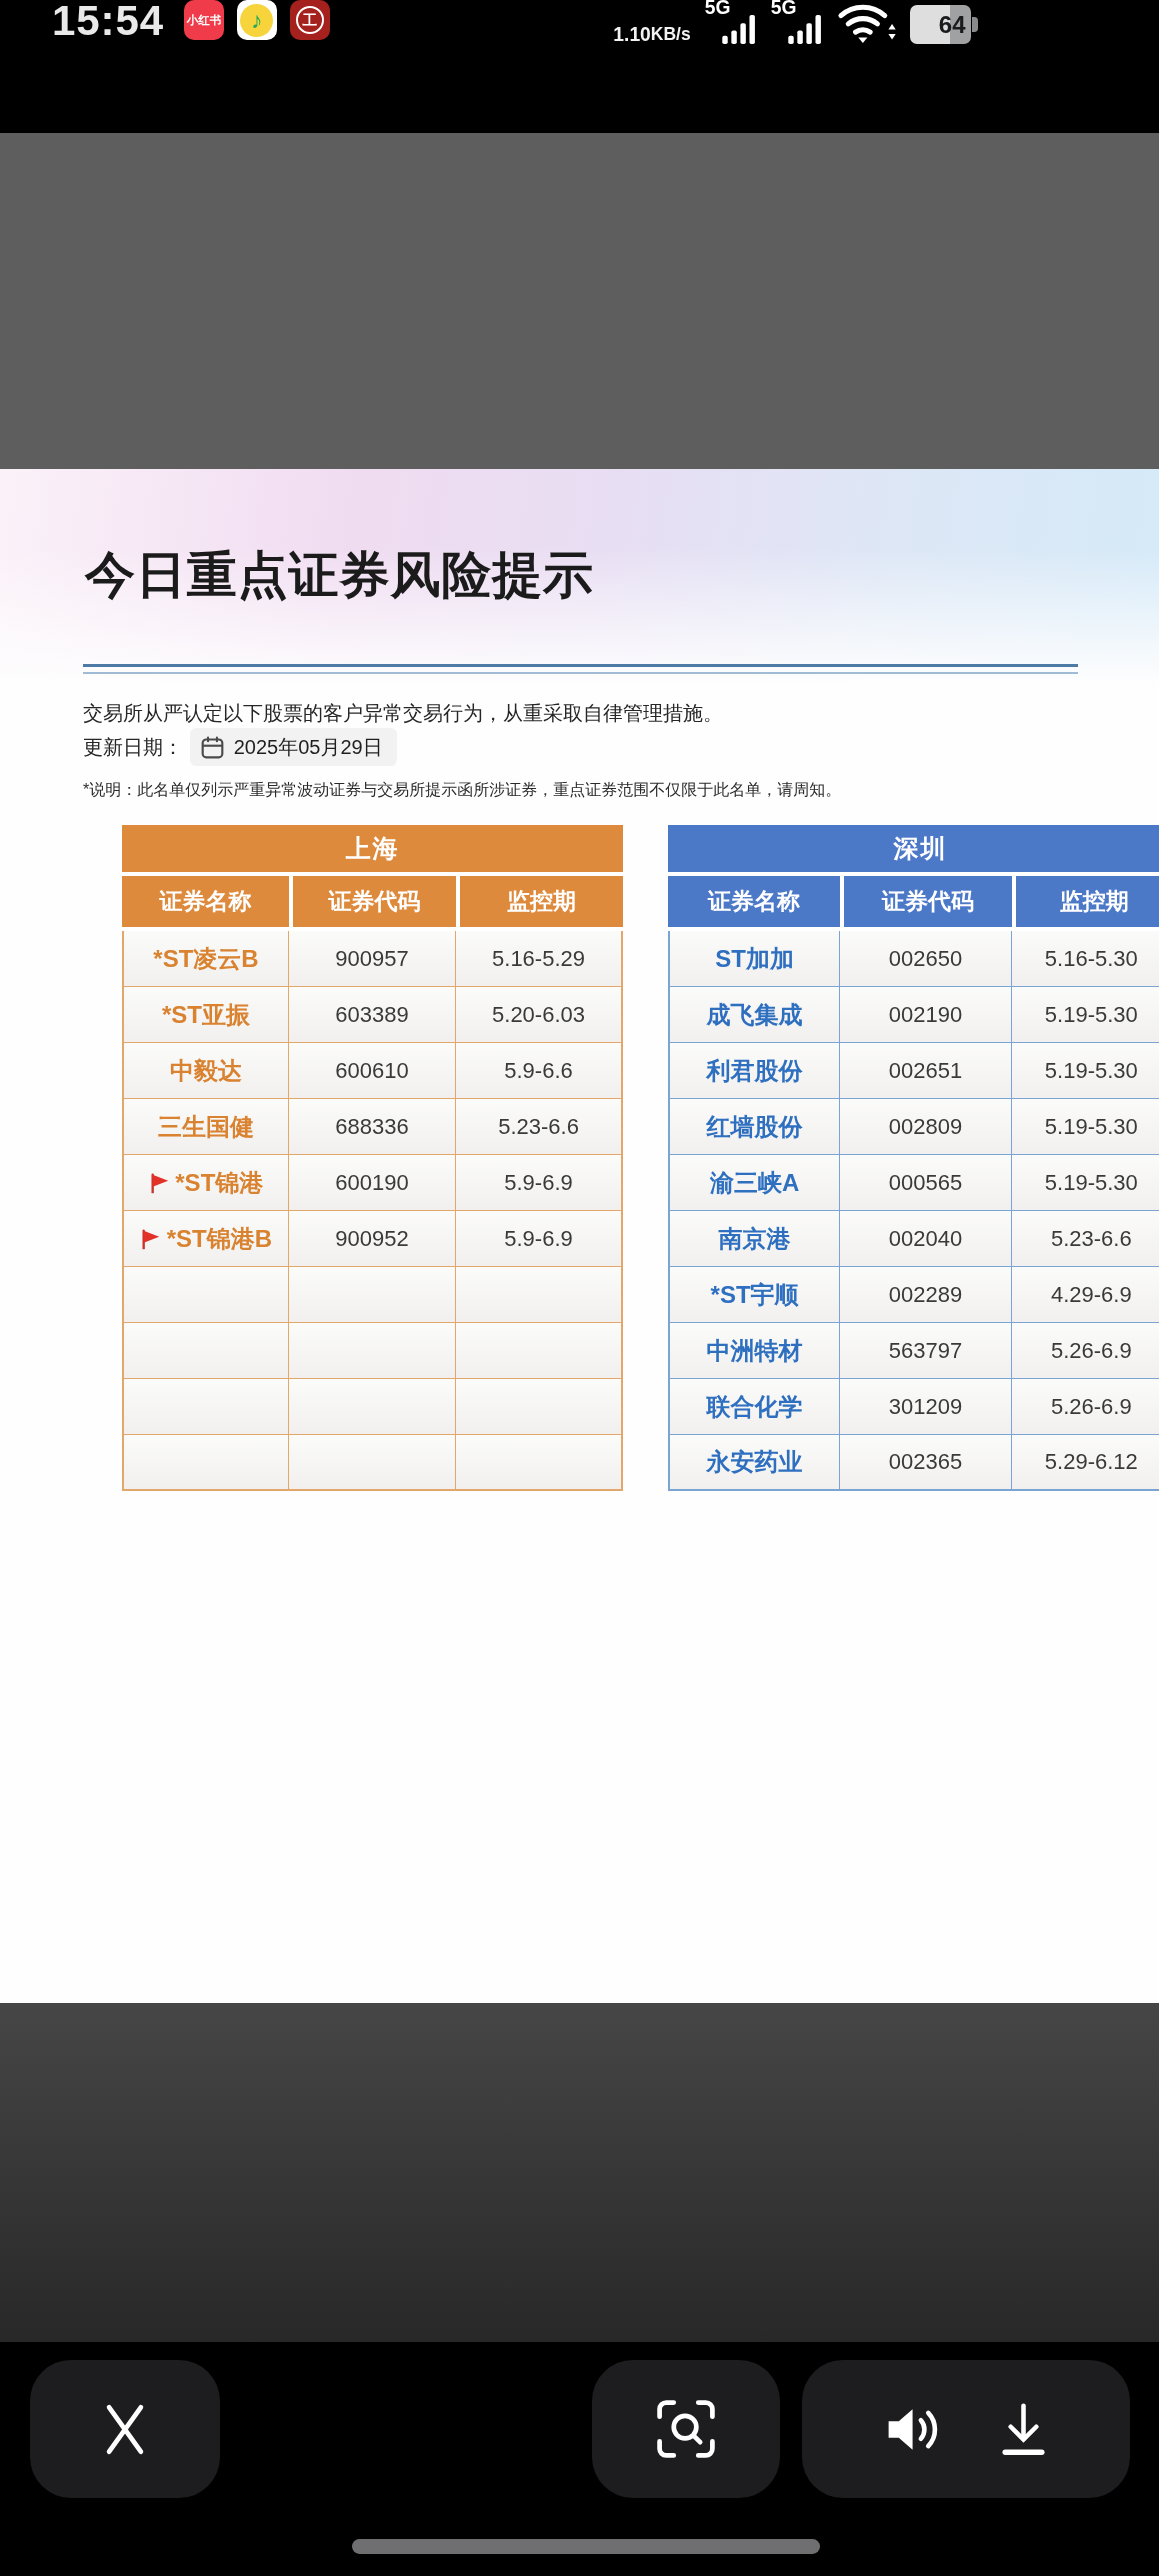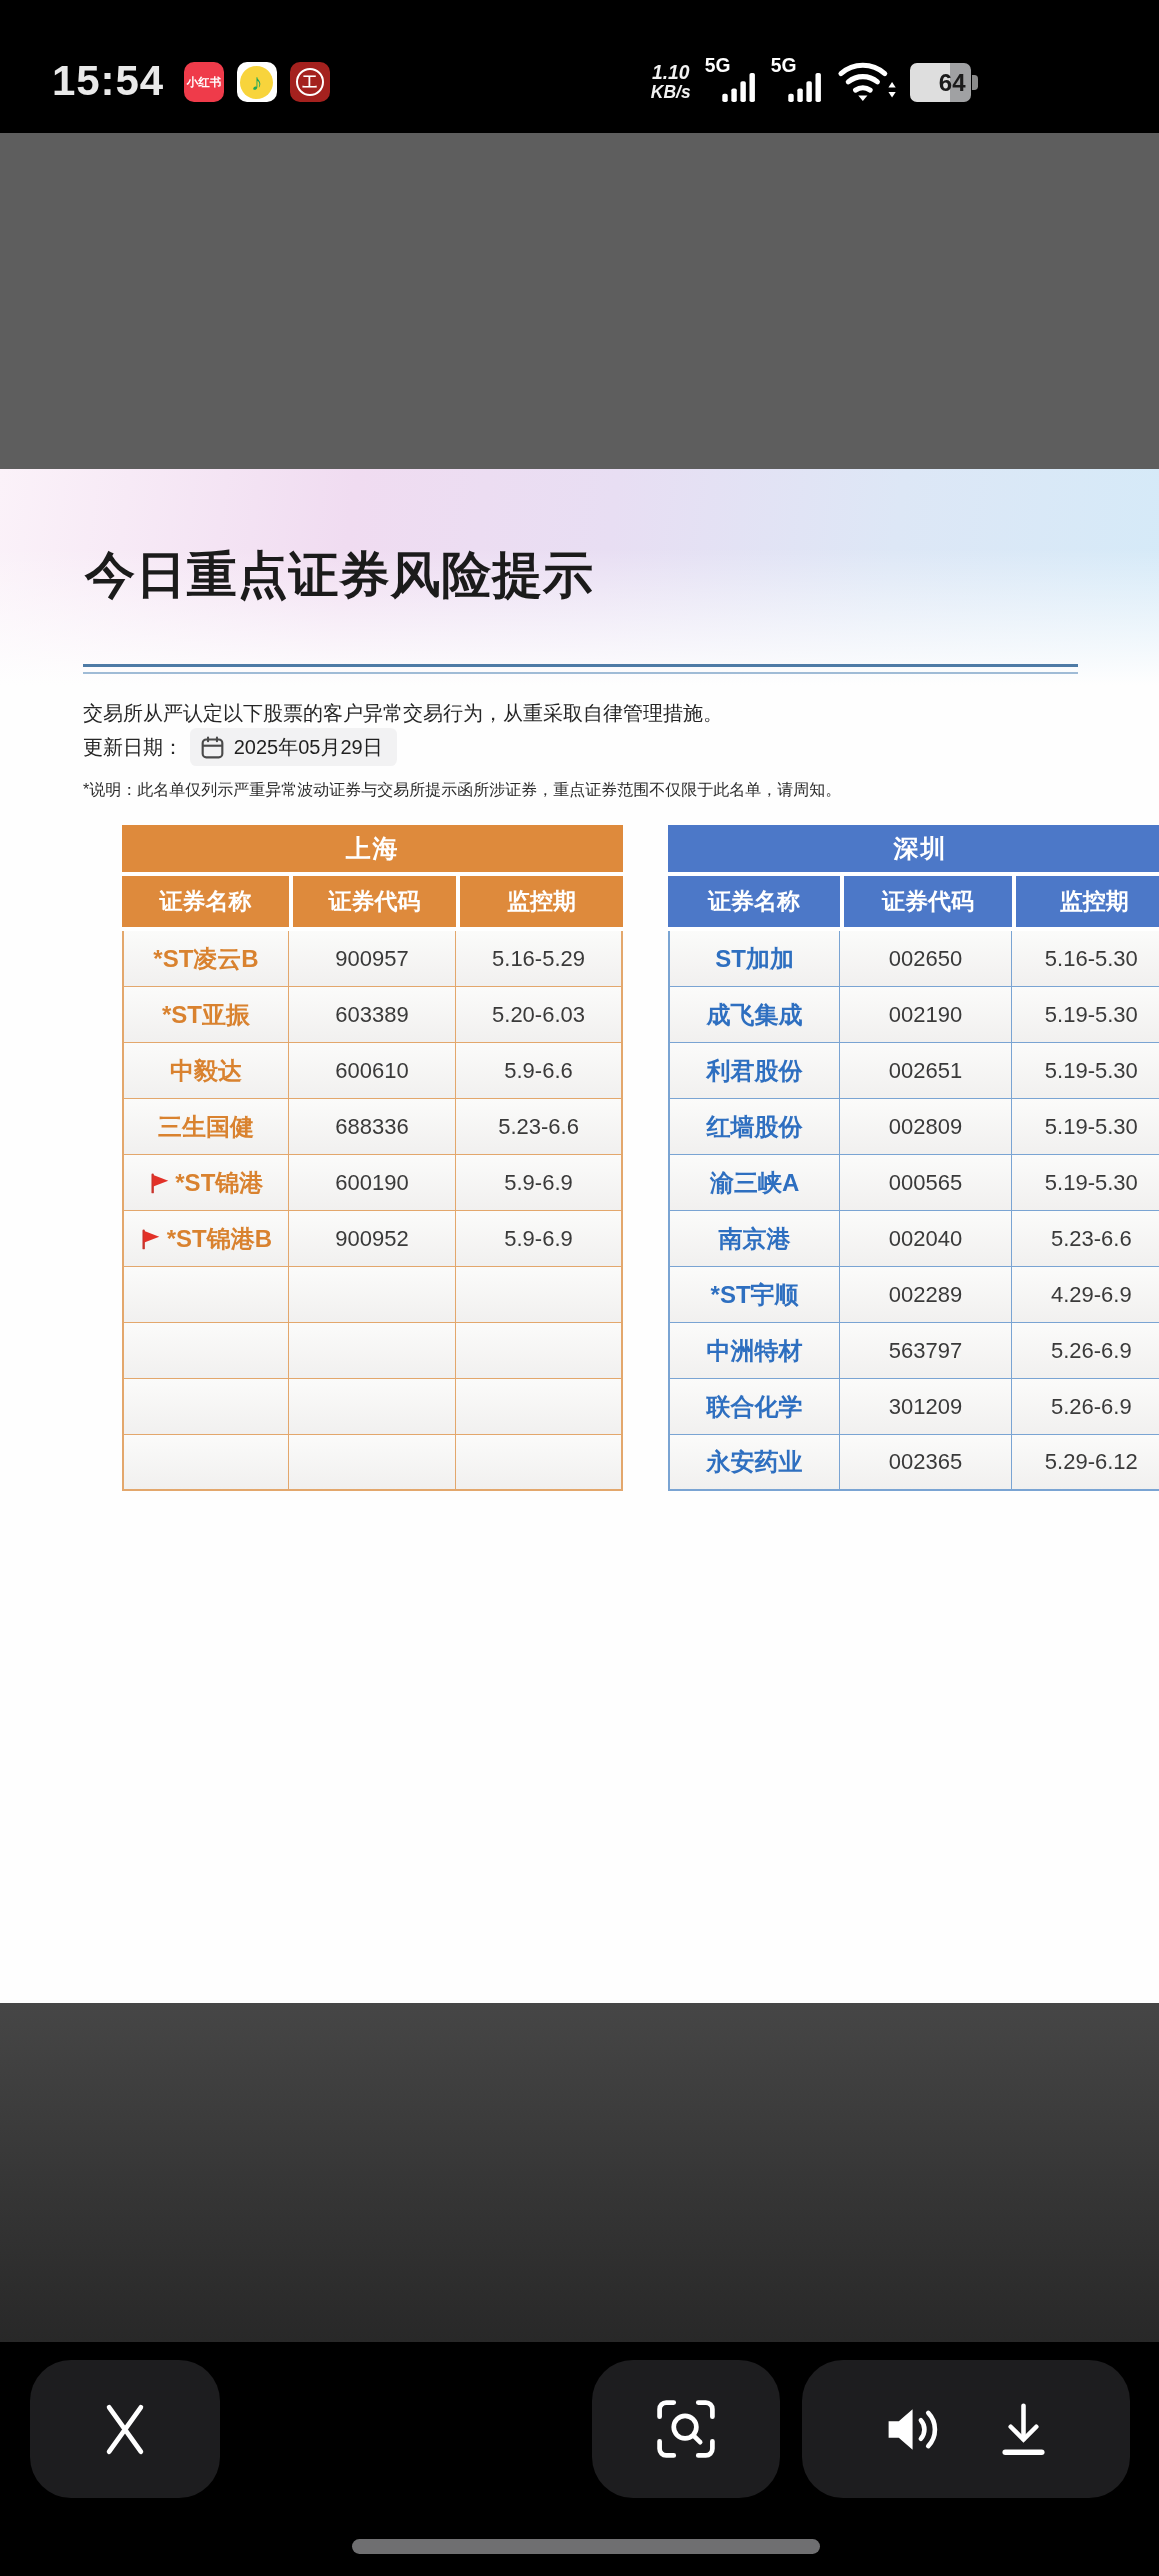--- a/index.html
+++ b/index.html
@@ -1,34 +1,34 @@
 <!DOCTYPE html>
 <html style="font-size:14.7px"><head>
 <meta charset="utf-8">
 <style>
   html,body{margin:0;padding:0;background:#000;}
   *{box-sizing:border-box;font-family:"Liberation Sans","DejaVu Sans",sans-serif;}
   .screen{position:relative;width:1159px;height:2576px;background:#000;overflow:hidden;margin:0 auto;}
 
   
   .status-bar{position:absolute;top:0;left:0;width:1009px;height:133px;background:#000;
-    display:flex;align-items:flex-end;padding:0 31px 31px 52px;}
+    display:flex;align-items:flex-start;padding:0 31px 31px 52px;}
   .sb-time{font-size:42px;font-weight:600;color:#E9E9E9;letter-spacing:0.9px;line-height:42px;}
   .sb-apps{display:flex;gap:13px;margin-left:20px;align-items:flex-end;}
   .app-badge{width:40px;height:40px;border-radius:10px;display:flex;align-items:center;justify-content:center;overflow:hidden;}
   .app-xhs{background:#EF3B4A;}
   .app-xhs span{color:#fff;font-size:11.5px;font-weight:700;letter-spacing:0;}
   .app-qqm{background:#fff;}
   .qqm-circle{width:33px;height:33px;border-radius:50%;background:#F8D43C;display:flex;align-items:center;justify-content:center;}
   .qqm-circle span{color:#1FA85A;font-size:23px;font-weight:700;line-height:23px;}
   .app-icbc{background:#A4211E;}
   .icbc-ring{width:28.5px;height:28.5px;border-radius:50%;border:2.3px solid #fff;display:flex;align-items:center;justify-content:center;}
   .icbc-ring span{color:#fff;font-size:14.7px;font-weight:700;}
   .sb-right{margin-left:auto;display:flex;align-items:flex-end;gap:14px;}
-  .speed{display:flex;flex-direction:column;align-items:center;color:#F2F2F2;line-height:19.3px;font-style:italic;}
+  .speed{display:flex;align-items:center;color:#F2F2F2;line-height:19.3px;}
   .speed .v{font-size:19.3px;font-weight:700;}
   .speed .u{font-size:17.5px;font-weight:700;}
   .sig{position:relative;width:52px;height:44px;}
   .sig .net{position:absolute;top:-2.8px;left:0;color:#fff;font-size:19.3px;font-weight:700;}
   .sig svg{position:absolute;right:0;bottom:0;}
   .wifi-wrap{position:relative;width:59px;height:42px;}
   .battery{display:flex;align-items:center;}
   .battery-body{width:61px;height:39px;border-radius:7px;
     background:linear-gradient(to right,#DEDEDE 0 66%,#A0A1A3 66% 100%);
     display:flex;align-items:center;justify-content:center;padding-left:24px;}

